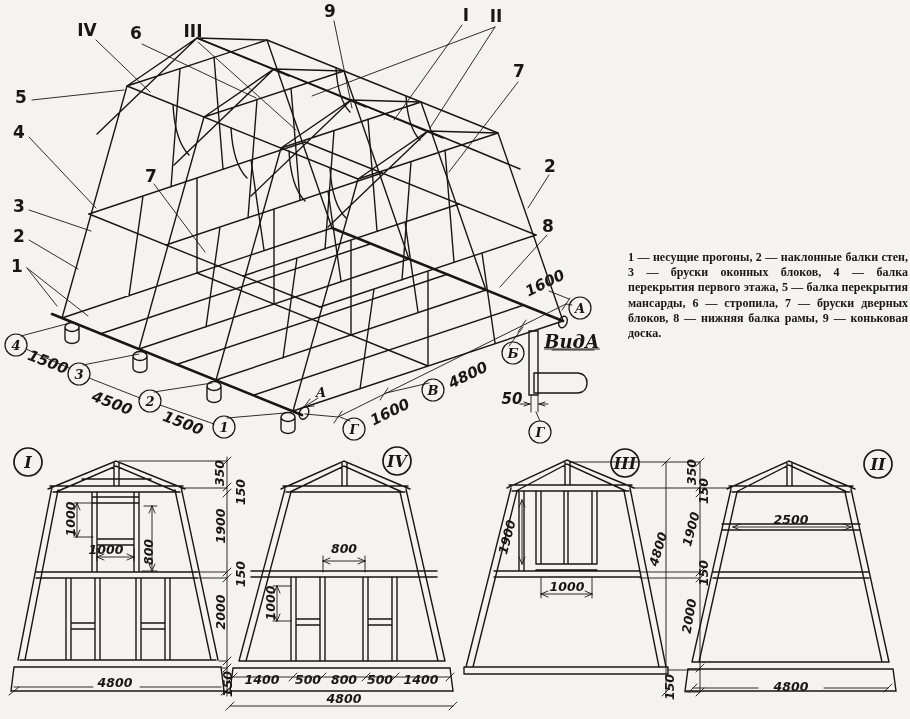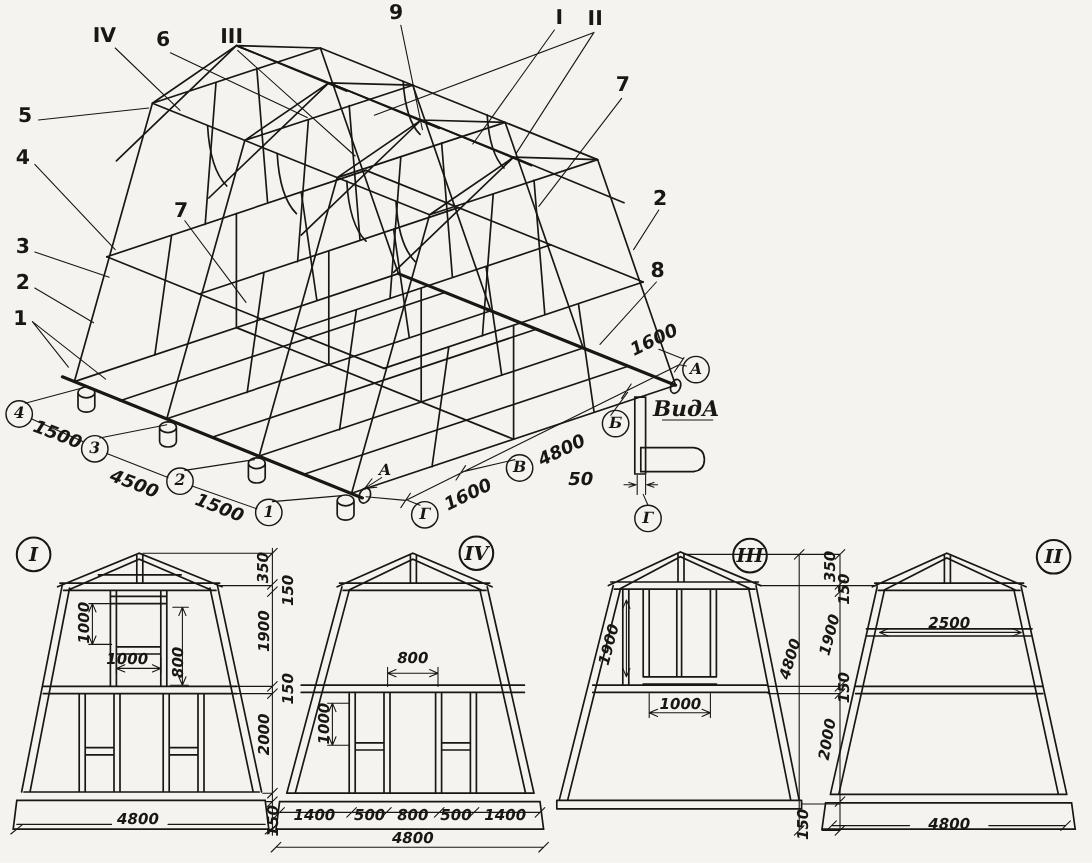--- a/index.html
+++ b/index.html
@@ -128,22 +128,22 @@
       <span class="lbl co" style="left: 151px; top: 176px;">7</span>
       <span class="lbl co" style="left: 519px; top: 71px;">7</span>
       <span class="lbl co" style="left: 550px; top: 166px;">2</span>
       <span class="lbl co" style="left: 548px; top: 226px;">8</span>
       <span class="lbl dm" style="left: 48px; top: 362px; transform: translate(-50%, -50%) rotate(21deg);">1500</span>
       <span class="lbl dm" style="left: 112px; top: 403px; transform: translate(-50%, -50%) rotate(21deg);">4500</span>
       <span class="lbl dm" style="left: 183px; top: 423px; transform: translate(-50%, -50%) rotate(21deg);">1500</span>
       <span class="lbl dm" style="left: 390px; top: 412px; transform: translate(-50%, -50%) rotate(-26deg);">1600</span>
       <span class="lbl dm" style="left: 468px; top: 375px; transform: translate(-50%, -50%) rotate(-26deg);">4800</span>
       <span class="lbl dm" style="left: 545px; top: 283px; transform: translate(-50%, -50%) rotate(-26deg);">1600</span>
-      <span class="lbl dm" style="left: 484px; top: 399px;">50</span>
-      <span class="lbl va" style="left: 572px; top: 341px;">ВидА</span>
+      <span class="lbl dm" style="left: 512px; top: 399px;">50</span>
+      <span class="lbl va" style="left: 572px; top: 341px; text-decoration: underline;">ВидА</span>
       <span class="lbl cl" style="left: 321px; top: 392px;">А</span>
       <span class="lbl cl" style="left: 16px; top: 345px;">4</span>
       <span class="lbl cl" style="left: 79px; top: 374px;">3</span>
       <span class="lbl cl" style="left: 150px; top: 401px;">2</span>
       <span class="lbl cl" style="left: 224px; top: 427px;">1</span>
       <span class="lbl cl" style="left: 354px; top: 429px;">Г</span>
       <span class="lbl cl" style="left: 433px; top: 390px;">В</span>
       <span class="lbl cl" style="left: 513px; top: 353px;">Б</span>
       <span class="lbl cl" style="left: 580px; top: 308px;">А</span>
       <span class="lbl cl" style="left: 540px; top: 432px;">Г</span>
@@ -176,15 +176,16 @@
       <span class="lbl df" style="left: 703px; top: 491px; transform: translate(-50%, -50%) rotate(-90deg);">150</span>
       <span class="lbl df" style="left: 691px; top: 529px; transform: translate(-50%, -50%) rotate(-75deg);">1900</span>
       <span class="lbl df" style="left: 703px; top: 573px; transform: translate(-50%, -50%) rotate(-90deg);">150</span>
       <span class="lbl df" style="left: 689px; top: 616px; transform: translate(-50%, -50%) rotate(-80deg);">2000</span>
       <span class="lbl df" style="left: 669px; top: 687px; transform: translate(-50%, -50%) rotate(-90deg);">150</span>
       <span class="lbl df" style="left: 791px; top: 519px;">2500</span>
       <span class="lbl df" style="left: 791px; top: 686px;">4800</span>
     </div>
 
   <div id="caption">
+    <p>1 — несущие прогоны, 2 — наклонные балки стен, 3 — бруски оконных блоков, 4 — балка перекрытия первого этажа, 5 — балка перекрытия мансарды, 6 — стропила, 7 — бруски дверных блоков, 8 — нижняя балка рамы, 9 — коньковая доска.</p>
   </div>
 
 </div>
 
 </body></html>

